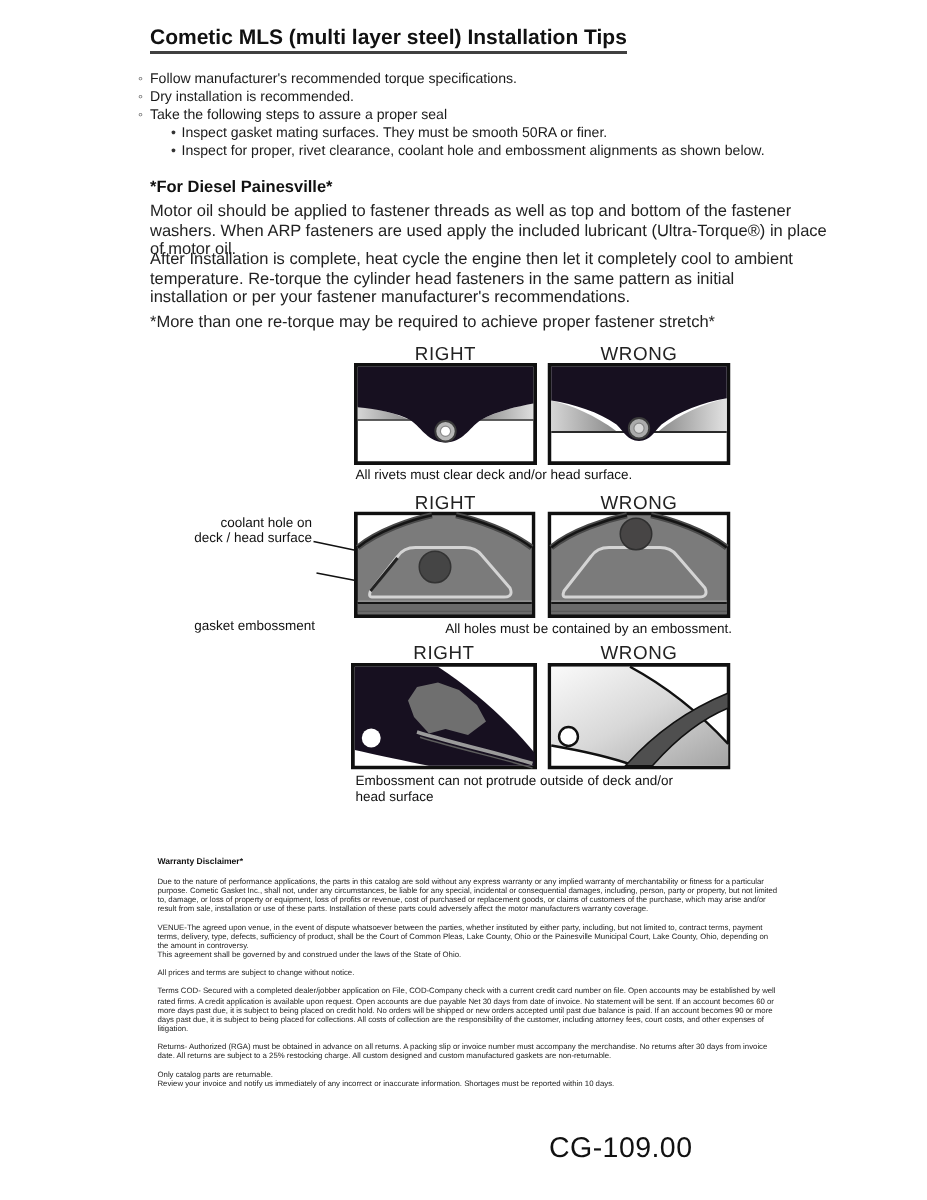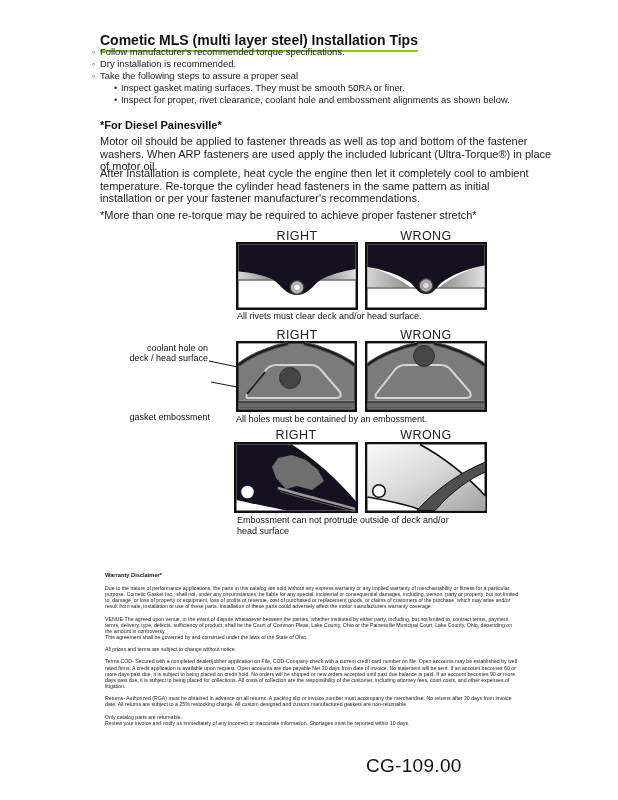--- a/index.html
+++ b/index.html
@@ -4,22 +4,22 @@
 <style>
   html,body{margin:0;padding:0;background:#ffffff;}
   #page{
     position:relative;width:618px;height:800px;background:#ffffff;
     font-family:"Liberation Sans","DejaVu Sans",sans-serif;color:#1a1a1a;
     overflow:hidden;
   }
   .abs{position:absolute;}
   
   .title{
-    left:100px;top:32px;font-size:14px;font-weight:bold;color:#111;
-    border-bottom:2px solid #84cc16;padding-bottom:2px;white-space:nowrap;text-align:center;
+    left:100px;top:16px;font-size:14px;font-weight:bold;color:#111;
+    border-bottom:2px solid #404040;padding-bottom:2px;white-space:nowrap;text-align:center;
   }
   
   .tips{left:92px;top:46px;font-size:9.4px;line-height:12px;}
   .tip-row{display:flex;white-space:nowrap;}
   .tip-row .marker{width:8px;color:#333;}
   .tip-row.sub{margin-left:22px;}
   .tip-row.sub .marker{width:7px;}
   
   .diesel-h{left:100px;top:119px;font-size:11px;font-weight:bold;color:#111;}
   .para{font-size:11px;line-height:12.6px;color:#222;}
@@ -159,21 +159,21 @@
     <path d="M53,2.5 C39,5.5 16,13 2.5,24" fill="none" stroke="#141414" stroke-width="1.6"></path>
     <path d="M69,2.5 C83,5.5 105,13 119.5,24" fill="none" stroke="#141414" stroke-width="1.6"></path>
     <path d="M12,57 Q9.5,57 11,53 L29,30 Q33,24 41,24 L75,24 Q82,24 86,29 L105,51 Q107.5,57 101,57 Z" fill="none" stroke="#d4d4d4" stroke-width="2" stroke-linejoin="round"></path>
     <circle cx="59" cy="15" r="10.5" fill="#474545" stroke="#2f2f2f" stroke-width="1"></circle>
     <path d="M2.5,59.8 H119.5" stroke="#999999" stroke-width="0.8"></path>
     <rect x="2.5" y="61" width="117" height="7.5" fill="#6b6b6b"></rect>
     <path d="M2.5,61 H119.5" stroke="#161616" stroke-width="1.2"></path>
     <path d="M2.5,66.5 H119.5" stroke="#555555" stroke-width="0.8"></path>
   </svg>
 
-  <div class="abs caption" style="left:236px;top:414px;width:252px;text-align:left;">All holes must be contained by an embossment.</div>
+  <div class="abs caption" style="left:236px;top:414px;width:252px;text-align:right;">All holes must be contained by an embossment.</div>
 
   <div class="abs dlabel" style="left:235px;top:428px;">RIGHT</div>
   <div class="abs dlabel" style="left:365px;top:428px;">WRONG</div>
 
   <svg class="abs diag" style="left:234px;top:442px;" width="124" height="71" viewBox="0 0 124 71">
     <rect x="1.25" y="1.25" width="121.5" height="68.5" fill="#ffffff" stroke="#101010" stroke-width="2.5"></rect>
     <path d="M2.5,2.5 H58 C82,18 104,38 122.5,60 L122.5,68.5 H52 C34,65 16,61 2.5,58 Z" fill="#171020"></path>
     <path d="M44,16 L58,13 L72,18 L84,28 L90,39 L78,48 L63,44 L52,47 L42,36 L38,25 Z" fill="#6f6f6f"></path>
     <path d="M44,46 C70,54 98,60 121,67" fill="none" stroke="#9b9b9b" stroke-width="2.4"></path>
     <path d="M46,49.5 C72,57.5 100,63.5 121,70" fill="none" stroke="#5c5c5c" stroke-width="1"></path>

